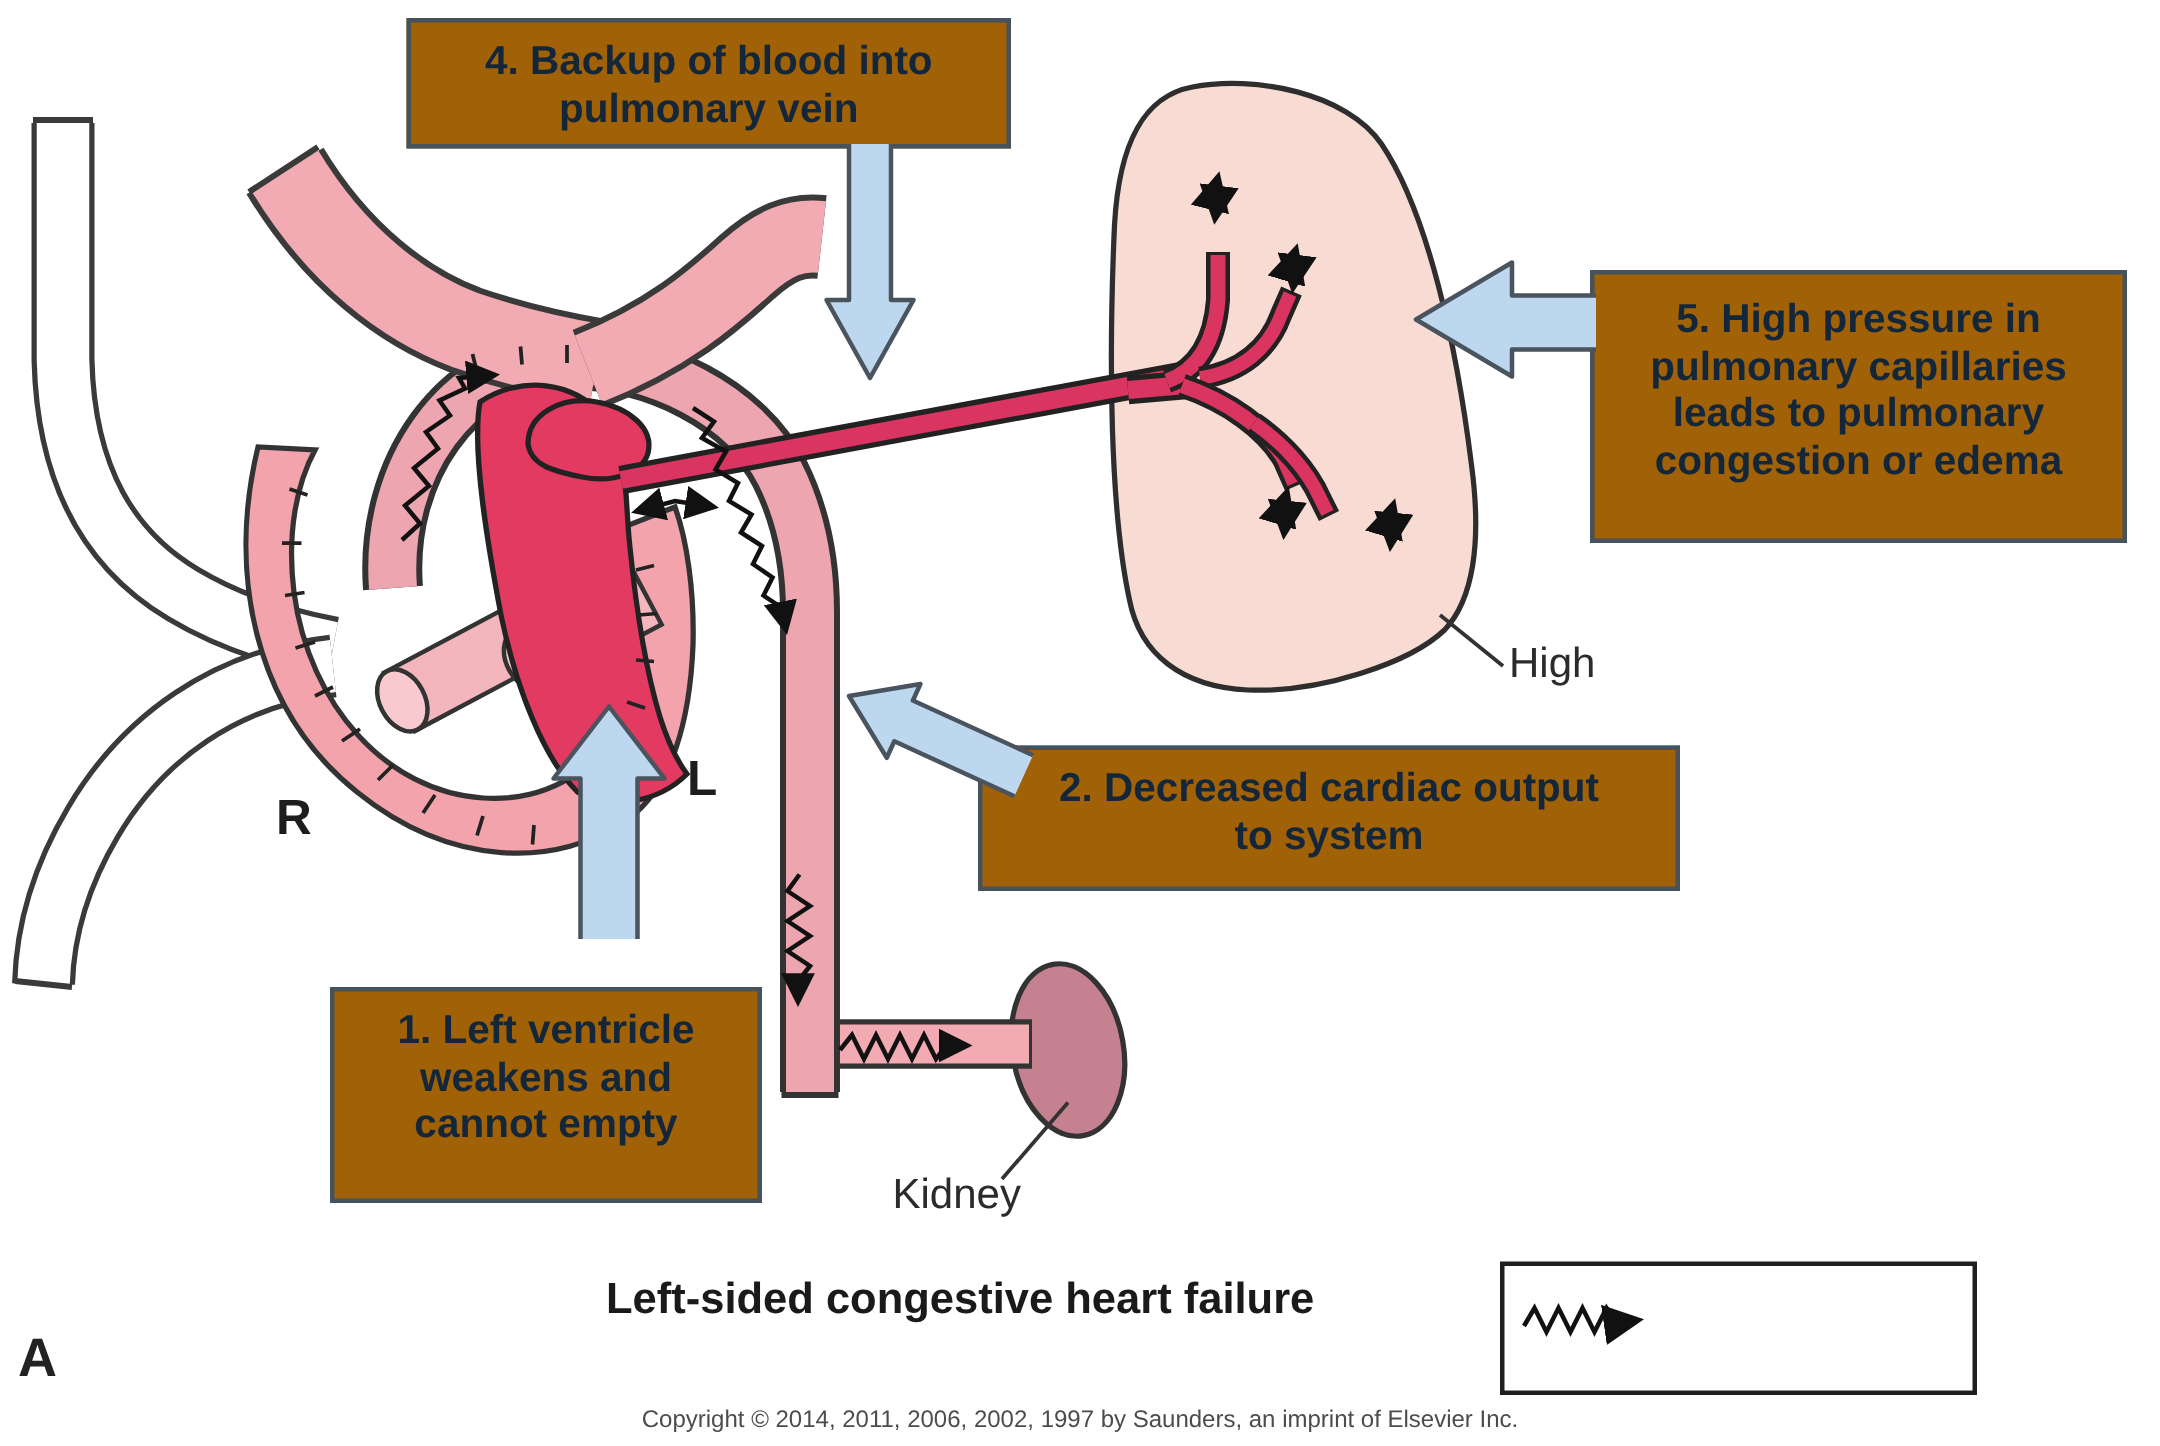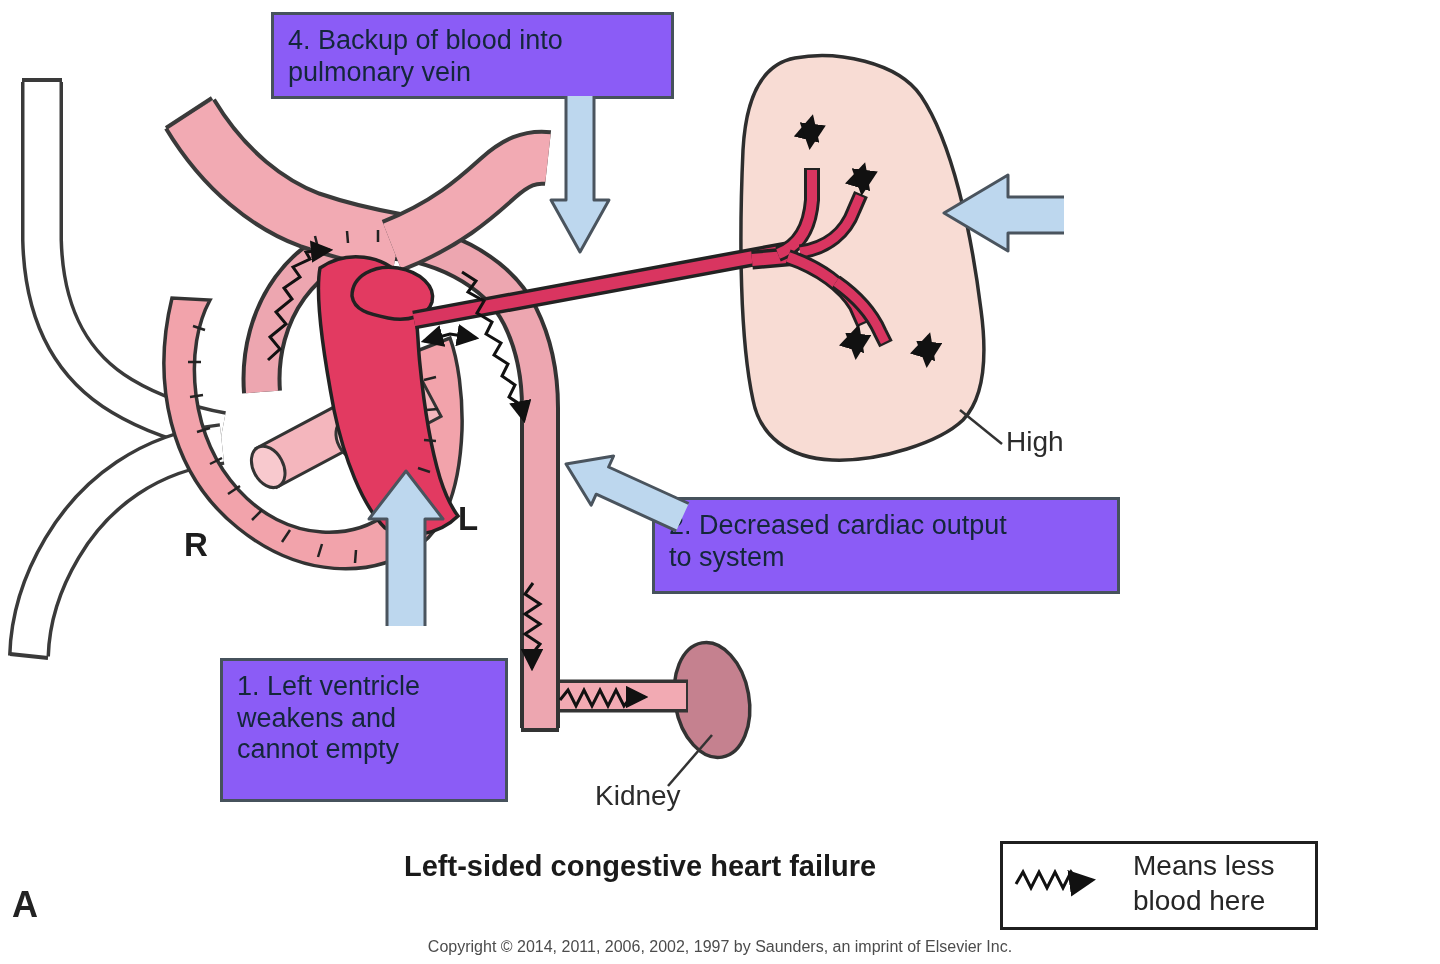--- a/index.html
+++ b/index.html
@@ -6,23 +6,23 @@
   .stage {
     position:relative; width:1440px; height:964px; background:#ffffff;
     font-family:"Liberation Sans", sans-serif; overflow:hidden;
   }
   .stage svg.layer { position:absolute; left:0; top:0; pointer-events:none; }
   .anatomy { z-index:1; }
   .overlay { z-index:3; }
 
   .callout {
     position:absolute; z-index:2; box-sizing:border-box;
-    background:#8b5cf6; border:3px solid #46525c; color:#14273a;
-    font-weight:normal; font-size:27px; line-height:1.17;
-    white-space:pre-line; padding:10px 14px;
+    background:#a16207; border:3px solid #46525c; color:#14273a;
+    font-weight:bold; font-size:27px; line-height:1.17;
+    white-space:pre-line; padding:10px 14px;text-align:center;
   }
   .callout-1 { left:172px; top:658px; width:288px; height:144px;margin-left:48px; }
   .callout-2 { left:652px; top:497px; width:468px; height:97px;  }
   .callout-3 { left:832px; top:640px; width:482px; height:145px; }
   .callout-4 { left:271px; top:12px;  width:403px; height:87px;  }
   .callout-5 { left:1060px;top:180px; width:358px; height:182px; padding-top:14px; }
 
   .anat-label { position:absolute; z-index:2; color:#1d1d1d; }
   .label-R { left:184px; top:526px; font-size:33px; font-weight:bold; }
   .label-L { left:458px; top:500px; font-size:33px; font-weight:bold; }
@@ -165,32 +165,34 @@
     </g>
   </svg>
 
   <div class="callout callout-1">1. Left ventricle
 weakens and
 cannot empty</div>
   <div class="callout callout-2">2. Decreased cardiac output
 to system</div>
   <div class="callout callout-4">4. Backup of blood into
 pulmonary vein</div>
+  <div class="callout callout-5">5. High pressure in
+pulmonary capillaries
+leads to pulmonary
+congestion or edema</div>
 
   <div class="anat-label label-R">R</div>
   <div class="anat-label label-L">L</div>
   <div class="anat-label label-lung">High</div>
   <div class="anat-label label-kidney">Kidney</div>
   <div class="anat-label label-A">A</div>
 
   <div class="diagram-title">Left-sided congestive heart failure</div>
 
   <div class="legend-box"></div>
-  <div class="legend-text">Means less
-blood here</div>
 
   <div class="copyright">Copyright © 2014, 2011, 2006, 2002, 1997 by Saunders, an imprint of Elsevier Inc.</div>
 
   <svg class="layer overlay" width="1440" height="964" viewBox="0 0 1440 964">
     <defs>
       <marker id="ah2" viewBox="0 0 10 10" refX="8.5" refY="5" markerWidth="9" markerHeight="9" orient="auto">
           <path d="M0,0 L10,5 L0,10 Z" fill="#111"></path>
         </marker>
     </defs>
     <g fill="#bdd7ee" stroke="#4a545e" stroke-width="3" stroke-linejoin="round">

